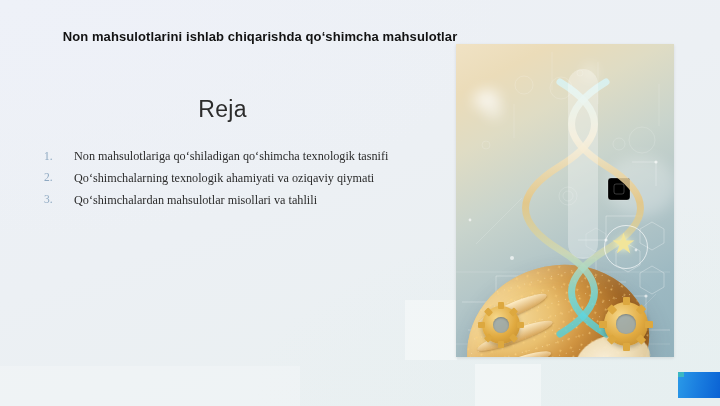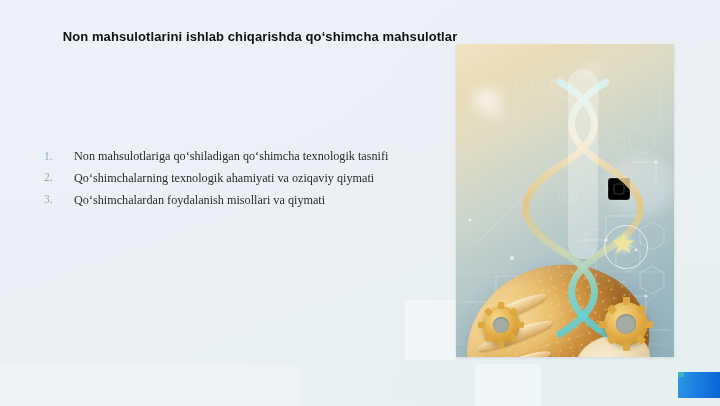--- a/index.html
+++ b/index.html
@@ -148,33 +148,34 @@
 <body>
 
 <div id="slide">
 
   <div class="deco-block" id="deco-a"></div>
   <div class="deco-block" id="deco-b"></div>
   <div class="deco-block" id="deco-c"></div>
 
   <div id="title">Non mahsulotlarini ishlab chiqarishda qo‘shimcha mahsulotlar</div>
 
+  <div id="reja">Reja</div>
 
   <div id="plan-list">
     <div class="plan-item">
       <span class="plan-num">1.</span>
       <span class="plan-text">Non mahsulotlariga qo‘shiladigan qo‘shimcha texnologik tasnifi</span>
     </div>
     <div class="plan-item">
       <span class="plan-num">2.</span>
       <span class="plan-text">Qo‘shimchalarning texnologik ahamiyati va oziqaviy qiymati</span>
     </div>
     <div class="plan-item">
       <span class="plan-num">3.</span>
-      <span class="plan-text">Qo‘shimchalardan foydalanish misollari va qiymati</span>
+      <span class="plan-text">Qo‘shimchalardan mahsulotlar misollari va tahlili</span>
     </div>
   </div>
 
   <div id="picture">
 
     <div class="layer">
       <div class="glow" style="left:18px;  top:46px;  width:26px; height:20px; background:rgba(255,255,255,0.75);"></div>
       <div class="glow" style="left:30px;  top:62px;  width:16px; height:12px; background:rgba(255,255,255,0.6);"></div>
       <div class="glow" style="left:128px; top:22px;  width:12px; height:12px; background:rgba(255,255,255,0.55);"></div>
       <div class="glow" style="left:150px; top:112px; width:70px; height:60px; background:rgba(255,255,255,0.25);"></div>

